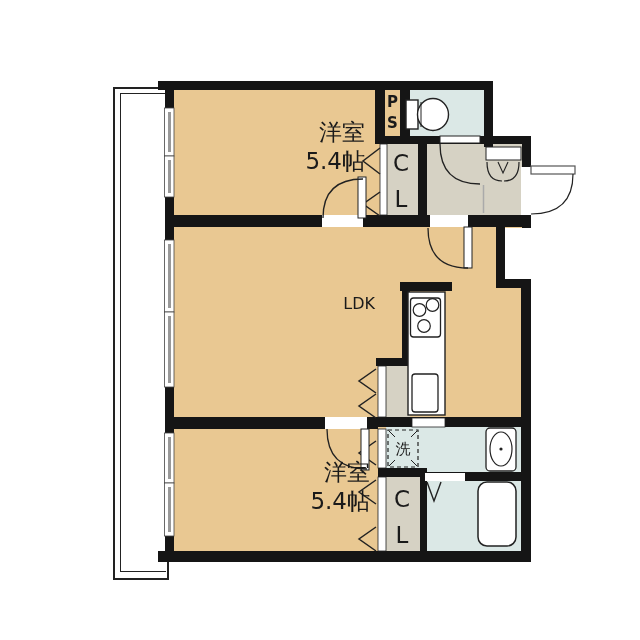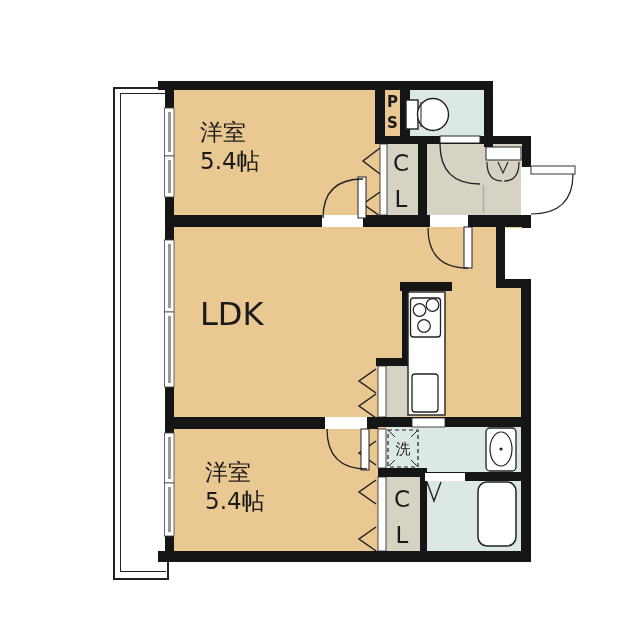--- a/index.html
+++ b/index.html
@@ -6,21 +6,21 @@
   #stage{
     position:relative;width:640px;height:640px;background:#ffffff;overflow:hidden;
     font-family:"DejaVu Sans", sans-serif;color:#111;
   }
   .abs{position:absolute;}
   .tan{background:#e9c892;}
   .gray{background:#d6d2c4;}
   .wet{background:#dbe8e6;}
   .wall{background:#151515;}
   .white{background:#ffffff;}
-  .roomlabel{position:absolute;text-align:left;color:#1a1a1a;line-height:1.25;}
+  .roomlabel{position:absolute;text-align:right;color:#1a1a1a;line-height:1.25;}
   .roomlabel .l1,.roomlabel .l2{display:block;}
   .stack{position:absolute;text-align:center;color:#1a1a1a;font-weight:400;}
   .stack span{display:block;}
   svg{position:absolute;left:0;top:0;}
 </style>
 </head>
 <body>
 
 <div id="stage">
 
@@ -160,21 +160,21 @@
     </g>
 
     <rect x="478" y="482" width="38" height="64" rx="9" fill="#fff" stroke="#222" stroke-width="1.5"></rect>
   </svg>
 
   <div class="roomlabel" style="left:200px;top:118px;width:165px;font-size:23px;">
     <span class="l1">洋室</span>
     <span class="l2">5.4帖</span>
   </div>
 
-  <div class="roomlabel" style="left:200px;top:294px;width:175px;font-size:32px;">
+  <div class="roomlabel" style="left:200px;top:294px;width:175px;font-size:16px;">
     <span class="l1">LDK</span>
   </div>
 
   <div class="roomlabel" style="left:205px;top:458px;width:165px;font-size:23px;">
     <span class="l1">洋室</span>
     <span class="l2">5.4帖</span>
   </div>
 
   <div class="stack" style="left:390px;top:146px;width:22px;font-size:23px;line-height:1.55;">
     <span>C</span>

